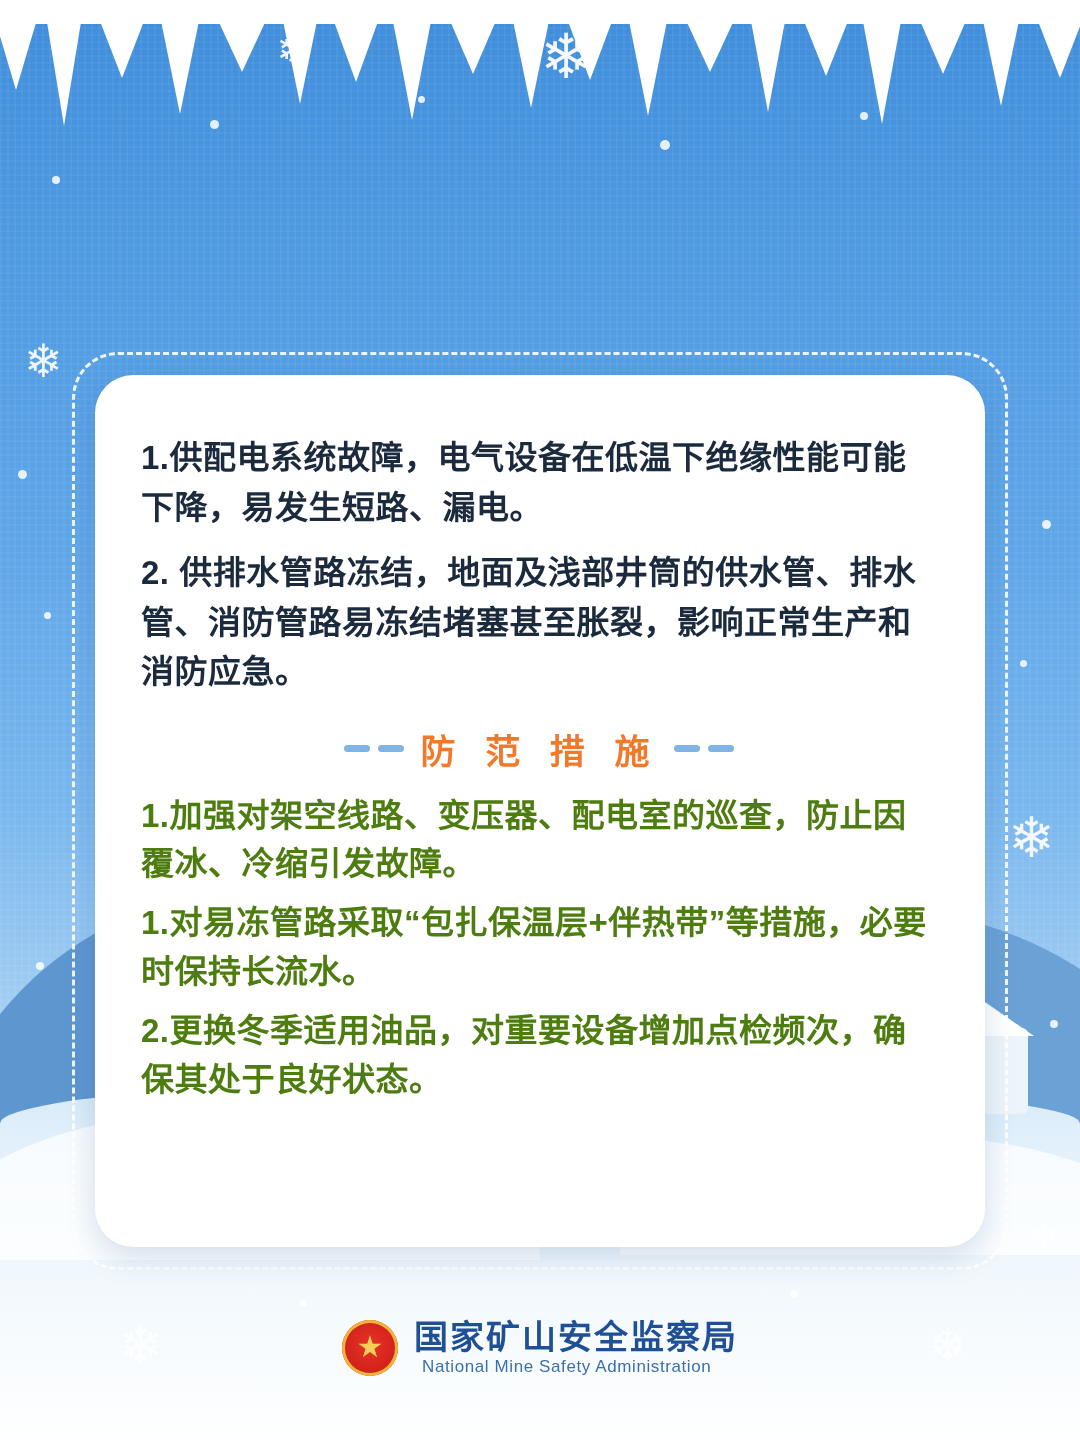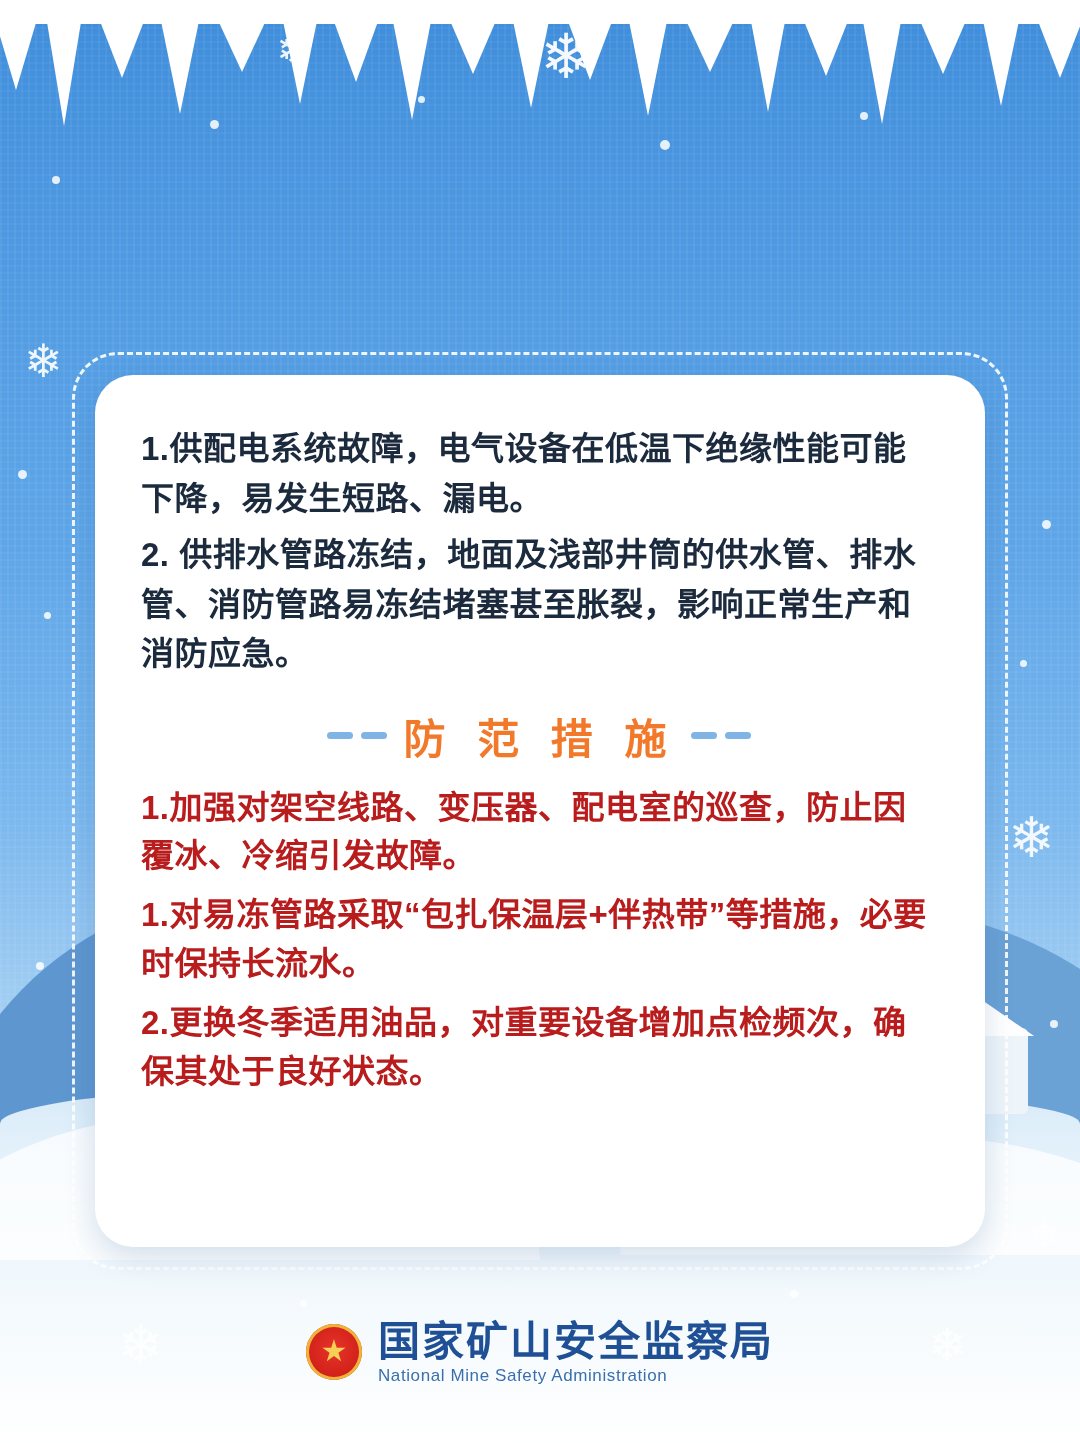--- a/index.html
+++ b/index.html
@@ -180,21 +180,21 @@
     width: 890px;
     height: 872px;
     background: #ffffff;
     border-radius: 38px;
     box-sizing: border-box;
     padding: 42px 46px 30px 46px;
     box-shadow: 0 10px 30px rgba(30, 80, 140, 0.18);
   }
 
   .risk-list p {
-    margin: 7px 0 4px 0;
+    margin: 16px 0 4px 0;
     font-size: 33px;
     line-height: 1.5;
     color: #1b2a3d;
     font-weight: bold;
     letter-spacing: .5px;
   }
 
   .section-head {
     display: flex;
     align-items: center;
@@ -214,32 +214,32 @@
     position: absolute;
     top: 0;
     height: 7px;
     width: 26px;
     background: #7fb4e4;
     border-radius: 4px;
   }
   .section-head .dash::before { left: 0; }
   .section-head .dash::after { left: 34px; }
   .section-head .label {
-    font-size: 42px;
+    font-size: 35px;
     font-weight: bold;
     color: #f2792a;
     letter-spacing: 10px;
     text-shadow: 0 2px 0 rgba(255,255,255,.9);
   }
 
   .measure-list p {
     margin: 0 0 10px 0;
     font-size: 33px;
     line-height: 1.48;
-    color: #b91c1c;
+    color: #4d7c0f;
     font-weight: bold;
     letter-spacing: .5px;
   }
 
   
   .footer {
     position: absolute;
     left: 0;
     top: 1318px;
     width: 1080px;
@@ -260,30 +260,31 @@
     position: absolute;
     left: 0; right: 0; top: 50%;
     transform: translateY(-52%);
     text-align: center;
     font-size: 30px;
     color: #f6cf56;
     line-height: 1;
   }
   .footer-text { text-align: left; }
   .footer-cn {
-    font-size: 42px;
+    font-size: 34px;
     font-weight: bold;
     color: #1f4f95;
     letter-spacing: 2px;
     line-height: 1.15;
   }
   .footer-en {
     font-size: 17px;
     color: #3a6fae;
     letter-spacing: .6px;
+    margin-left: 8px;
   }
 </style>
 </head>
 <body>
 
 <div class="poster">
 
   <div class="sky-texture"></div>
 
   <div class="hill-dark"></div>

